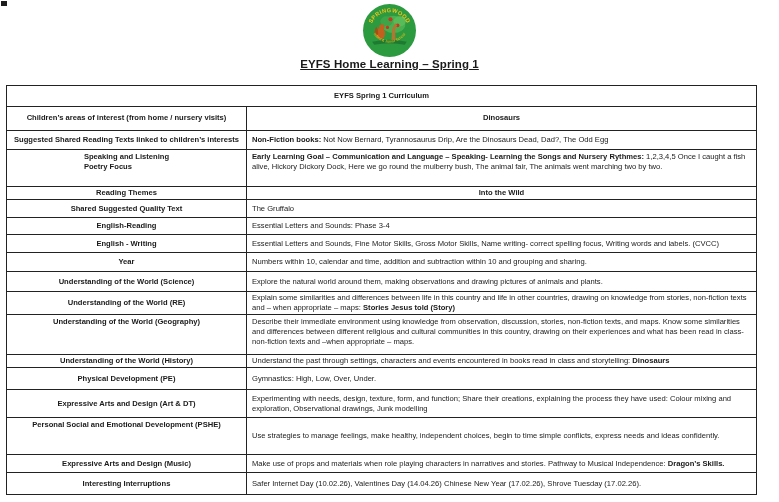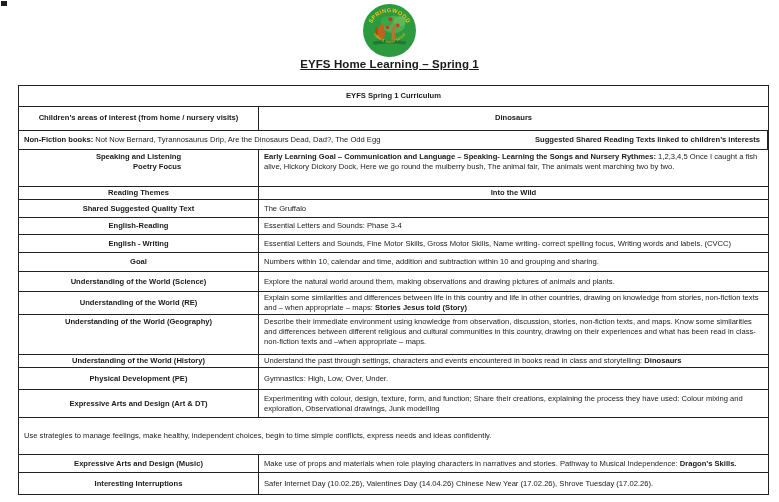--- a/index.html
+++ b/index.html
@@ -8,33 +8,33 @@
     font-family:"Liberation Sans", sans-serif;color:#1a1a1a;
     -webkit-font-smoothing:antialiased;
   }
   .corner-artifact{position:absolute;left:1px;top:1px;width:6px;height:5px;background:#1c1c1c;}
   .masthead{display:flex;flex-direction:column;align-items:center;padding-top:3px;}
   .page-title{
     font-size:11.5px;font-weight:bold;text-decoration:underline;
     letter-spacing:0.1px;
   }
   .curr-table{
-    position:absolute;left:18px;top:85px;width:749px;
+    position:absolute;left:6px;top:85px;width:749px;
     border:1px solid #222;font-size:7.6px;line-height:1.32;
   }
   .t-header{
     border-bottom:1px solid #222;display:flex;align-items:center;justify-content:center;
     font-weight:bold;min-height:20px;text-align:center;
   }
   .row{display:flex;border-bottom:1px solid #222;}
   .row:last-child{border-bottom:none;}
   .cell{box-sizing:border-box;display:flex;align-items:center;}
   .cell.left{
     flex:0 0 240px;border-right:1px solid #222;font-weight:bold;
-    justify-content:center;text-align:right;white-space:pre-line;padding:1px 6px;
+    justify-content:center;text-align:left;white-space:pre-line;padding:1px 6px;
   }
   .cell.right{flex:1;padding:1px 5px;text-align:left;}
   .cell.right.center{justify-content:center;text-align:center;}
   .cell.right .b{font-weight:bold;}
   .row.top .cell{align-items:flex-start;padding-top:2px;}
   svg text{font-family:"Liberation Sans", sans-serif;}
 </style>
 </head>
 <body>
 
@@ -76,24 +76,24 @@
   <div class="t-header">EYFS  Spring 1 Curriculum</div>
 
   <div class="row" style="min-height:23px">
     <div class="cell left">Children’s areas of interest (from home / nursery visits)</div>
     <div class="cell right center">
         <span><span class="b">Dinosaurs</span><span></span><span class="b"></span></span>
       </div>
   </div>
 
   <div class="row" style="min-height:18px">
+    <div class="cell left">Suggested Shared Reading Texts linked to children’s interests</div>
     <div class="cell right">
         <span><span class="b">Non-Fiction books:</span><span>  Not Now Bernard, Tyrannosaurus Drip, Are the Dinosaurs Dead, Dad?, The Odd Egg</span><span class="b"></span></span>
       </div>
-    <div class="cell left">Suggested Shared Reading Texts linked to children’s interests</div>
   </div>
 
   <div class="row top" style="min-height:36px">
     <div class="cell left">Speaking and Listening
 Poetry Focus</div>
     <div class="cell right">
         <span><span class="b">Early Learning Goal – Communication and Language – Speaking- Learning the Songs and Nursery Rythmes:</span><span> 1,2,3,4,5 Once I caught a fish alive, Hickory Dickory Dock, Here we go round the mulberry bush, The animal fair, The animals went marching two by two.</span><span class="b"></span></span>
       </div>
   </div>
 
@@ -119,21 +119,21 @@
   </div>
 
   <div class="row" style="min-height:17px">
     <div class="cell left">English - Writing</div>
     <div class="cell right">
         <span><span class="b"></span><span>Essential Letters and Sounds, Fine Motor Skills, Gross Motor Skills, Name writing- correct spelling focus, Writing words and labels. (CVCC)</span><span class="b"></span></span>
       </div>
   </div>
 
   <div class="row" style="min-height:18px">
-    <div class="cell left">Goal</div>
+    <div class="cell left">Year</div>
     <div class="cell right">
         <span><span class="b"></span><span>Numbers within 10, calendar and time, addition and subtraction within 10 and grouping and sharing.</span><span class="b"></span></span>
       </div>
   </div>
 
   <div class="row" style="min-height:19px">
     <div class="cell left">Understanding of the World  (Science)</div>
     <div class="cell right">
         <span><span class="b"></span><span>Explore the natural world around them, making observations and drawing pictures of animals and plants.</span><span class="b"></span></span>
       </div>
@@ -163,25 +163,26 @@
   <div class="row" style="min-height:21px">
     <div class="cell left">Physical Development (PE)</div>
     <div class="cell right">
         <span><span class="b"></span><span>Gymnastics: High, Low, Over, Under.</span><span class="b"></span></span>
       </div>
   </div>
 
   <div class="row" style="min-height:27px">
     <div class="cell left">Expressive Arts and Design (Art &amp; DT)</div>
     <div class="cell right">
-        <span><span class="b"></span><span>Experimenting with colour, design, texture, form, and function; Share their creations, explaining the process they have used:  Colour mixing and exploration, Observational drawings, Junk modelling</span><span class="b"></span></span>
+        <span><span class="b"></span><span>Experimenting with needs, design, texture, form, and function; Share their creations, explaining the process they have used:  Colour mixing and exploration, Observational drawings, Junk modelling</span><span class="b"></span></span>
       </div>
   </div>
 
   <div class="row" style="min-height:36px">
+    <div class="cell left" style="align-items:flex-start;padding-top:2px">Personal Social and Emotional Development (PSHE)</div>
     <div class="cell right">
         <span><span class="b"></span><span>Use strategies to manage feelings, make healthy, independent choices, begin to time simple conflicts, express needs and ideas confidently.</span><span class="b"></span></span>
       </div>
   </div>
 
   <div class="row" style="min-height:17px">
     <div class="cell left">Expressive Arts and Design (Music)</div>
     <div class="cell right">
         <span><span class="b"></span><span>Make use of props and materials when role playing characters in narratives and stories. Pathway to Musical Independence: </span><span class="b">Dragon’s Skills.</span></span>
       </div>

